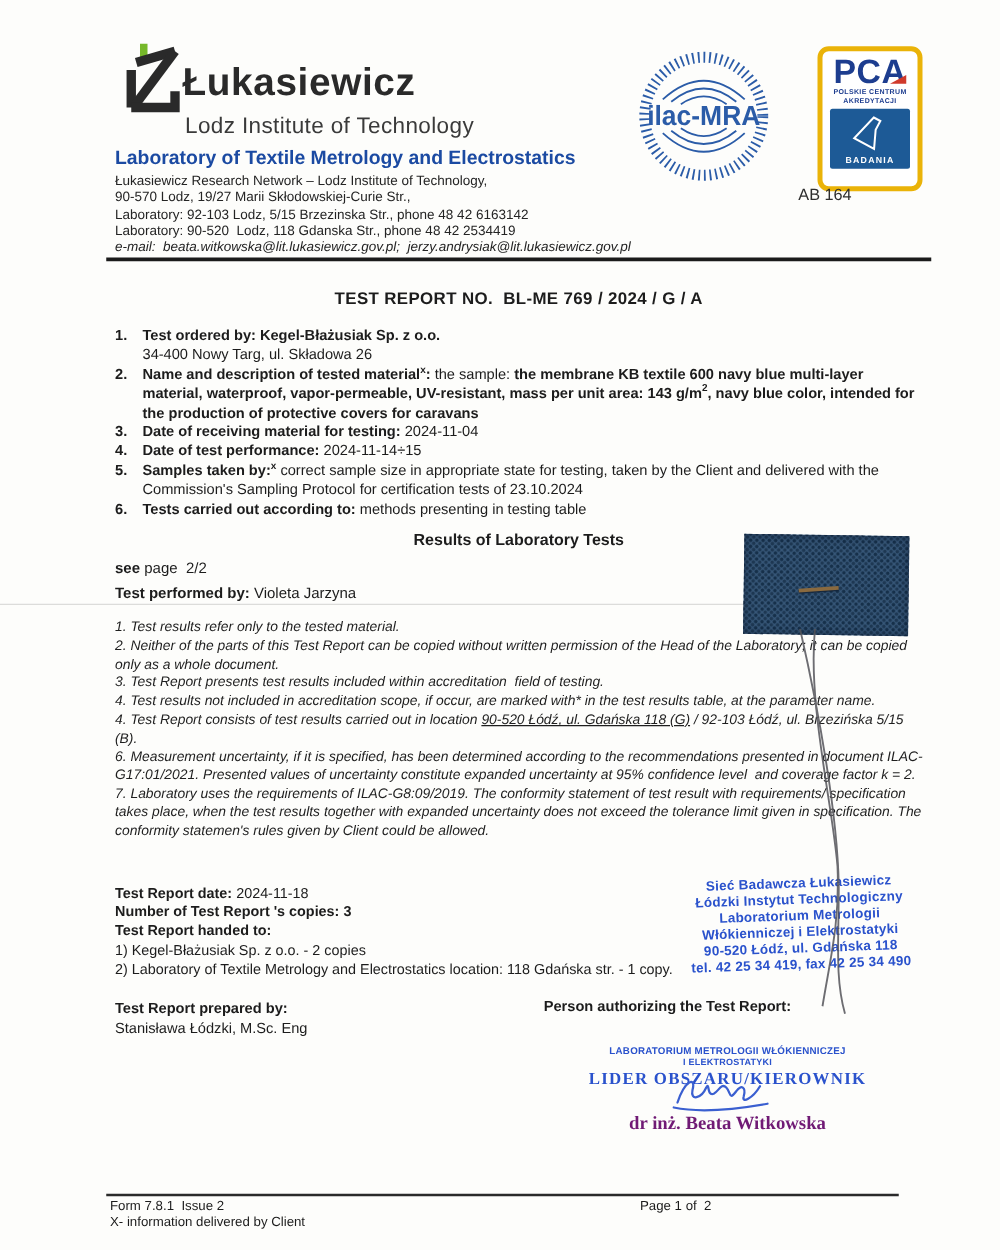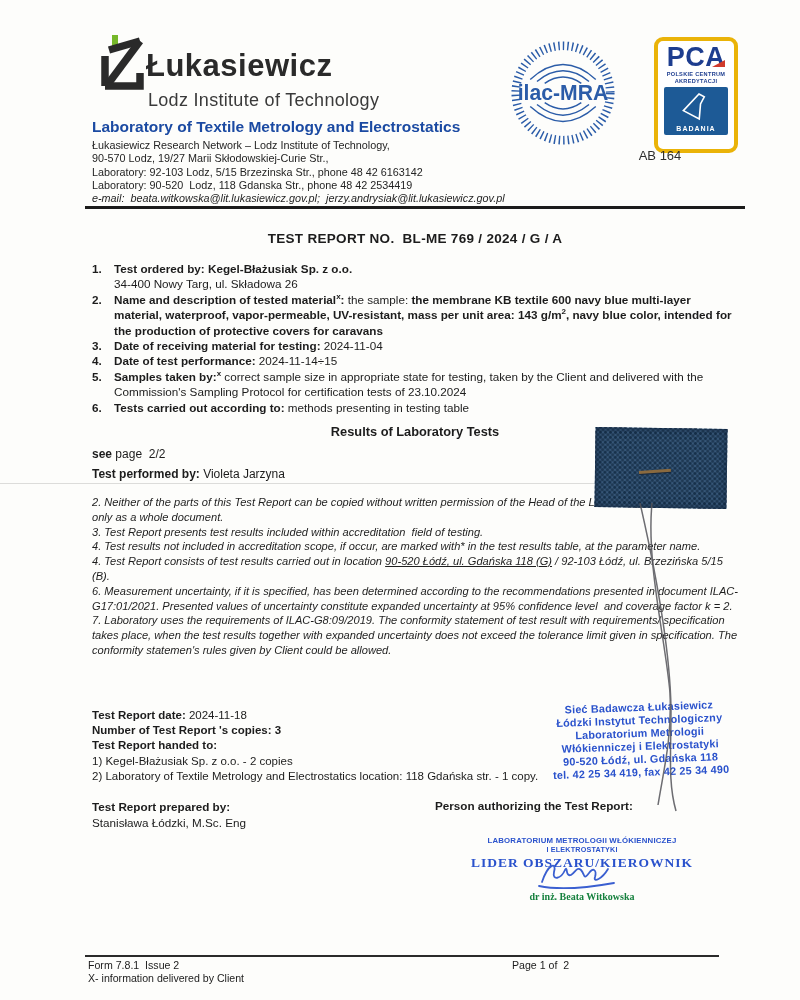--- a/index.html
+++ b/index.html
@@ -53,22 +53,22 @@
   .stamp-location{position:absolute;left:531px;top:701px;width:218px;text-align:center;color:#2a52cc;font-weight:bold;
                   font-size:10.8px;line-height:13px;transform:rotate(-2deg);letter-spacing:.2px;z-index:3;}
   
   .prepared{position:absolute;left:92px;top:799px;font-size:11.7px;line-height:15.5px;}
   .authorizing{position:absolute;left:435px;top:799px;font-size:11.7px;font-weight:bold;}
   .stamp-authority{position:absolute;left:460px;top:836px;width:244px;text-align:center;color:#2a52cc;z-index:3;}
   .sa-1{font-size:7.8px;font-weight:bold;letter-spacing:.2px;}
   .sa-2{font-size:7.2px;font-weight:bold;letter-spacing:.2px;}
   .sa-3{font-family:"Liberation Serif",serif;font-size:13.5px;font-weight:bold;letter-spacing:1px;margin-top:1px;}
   .signature{position:absolute;left:534px;top:858px;z-index:4;}
-  .signed-name{position:absolute;left:460px;top:891px;width:244px;text-align:center;color:#15803d;
-               font-family:"Liberation Serif",serif;font-size:10px;font-weight:bold;z-index:3;}
+  .signed-name{position:absolute;left:460px;top:891px;width:244px;text-align:center;color:#701a75;
+               font-family:"Liberation Serif",serif;font-size:15px;font-weight:bold;z-index:3;}
   
   .rule-footer{position:absolute;left:85px;top:955px;width:634px;height:2px;background:#2a2a2a;}
   .footer-form{position:absolute;left:88px;top:959px;font-size:10.6px;}
   .footer-note{position:absolute;left:88px;top:972px;font-size:10.6px;}
   .footer-page{position:absolute;left:512px;top:959px;font-size:10.6px;}
 </style>
 </head>
 <body>
 
 <div class="page">
@@ -171,20 +171,21 @@
   <div class="results-heading">Results of Laboratory Tests</div>
   <div class="see-line">
     <span class="b">see</span><span> page&nbsp; 2/2</span>
   </div>
   <div class="performed-line">
     <span class="b">Test performed by:</span><span> Violeta Jarzyna</span>
   </div>
   <div class="rule-faint"></div>
 
   <div class="notes">
+    <p>1.  Test results refer only to the tested material.</p>
     <p>2.  Neither of the parts of this Test Report can be copied without written permission of the Head of the Laboratory; it can be copied only as a whole document.</p>
     <p>3.  Test Report presents test results included within accreditation&nbsp; field of testing.</p>
     <p>4.  Test results not included in accreditation scope, if occur, are marked with* in the test results table, at the parameter name.</p>
     <p><span>4.  Test Report consists of test results carried out in location </span><span class="u">90-520 Łódź, ul. Gdańska 118 (G)</span><span> / 92-103 Łódź, ul. Brzezińska 5/15 (B).</span></p>
     <p>6.  Measurement uncertainty, if it is specified, has been determined according to the recommendations presented in document ILAC-G17:01/2021. Presented values of uncertainty constitute expanded uncertainty at 95% confidence level&nbsp; and coverage factor k = 2.</p>
     <p>7.  Laboratory uses the requirements of ILAC-G8:09/2019. The conformity statement of test result with requirements/ specification takes place, when the test results together with expanded uncertainty does not exceed the tolerance limit given in specification. The conformity statemen's rules given by Client could be allowed.</p>
   </div>
 
   <div class="fabric">
     <div class="fabric-knot"></div>

